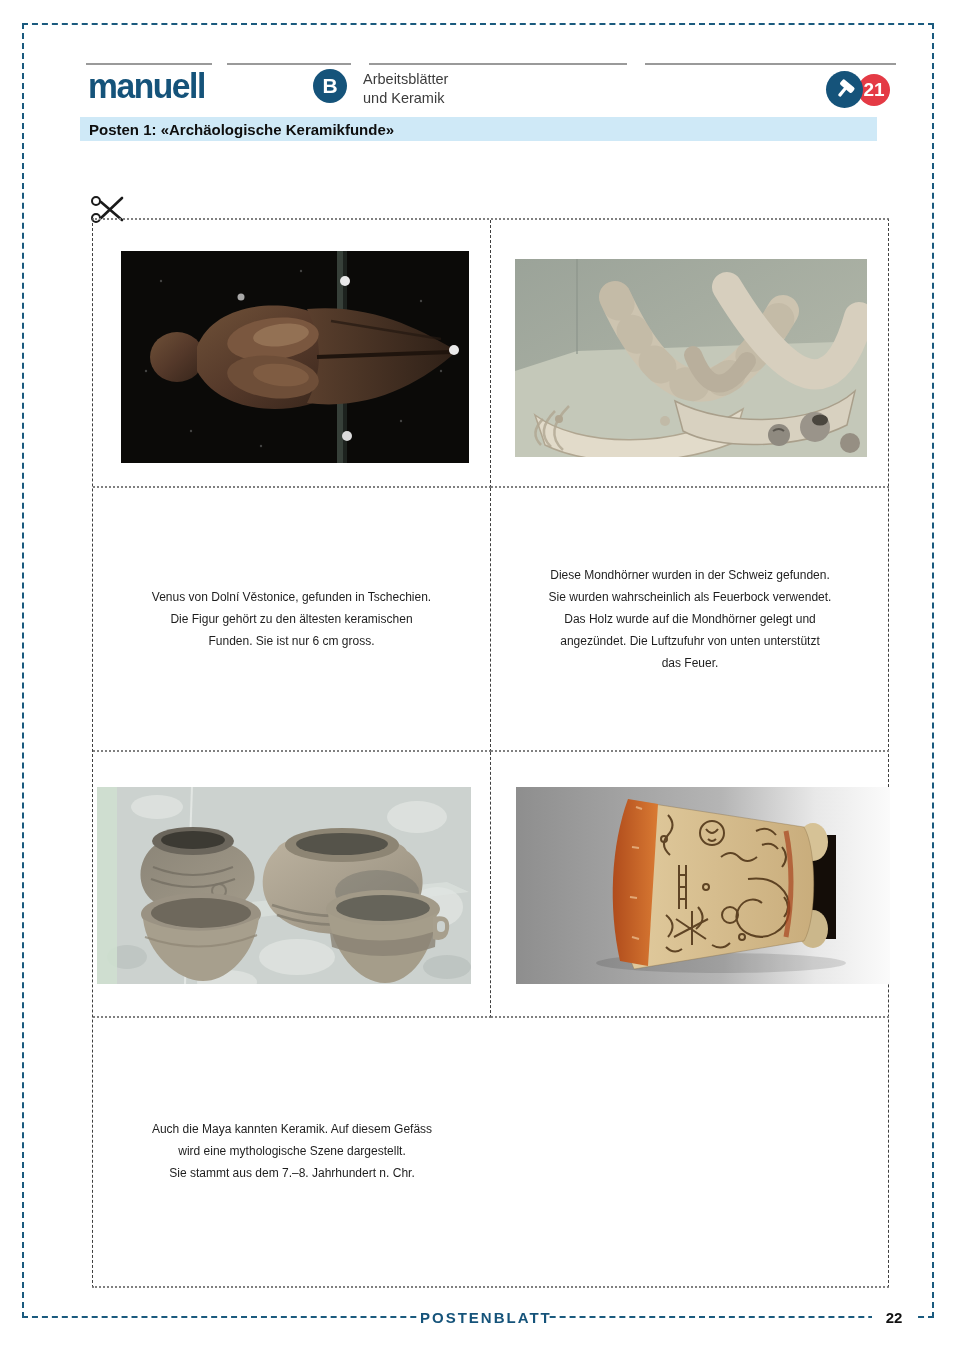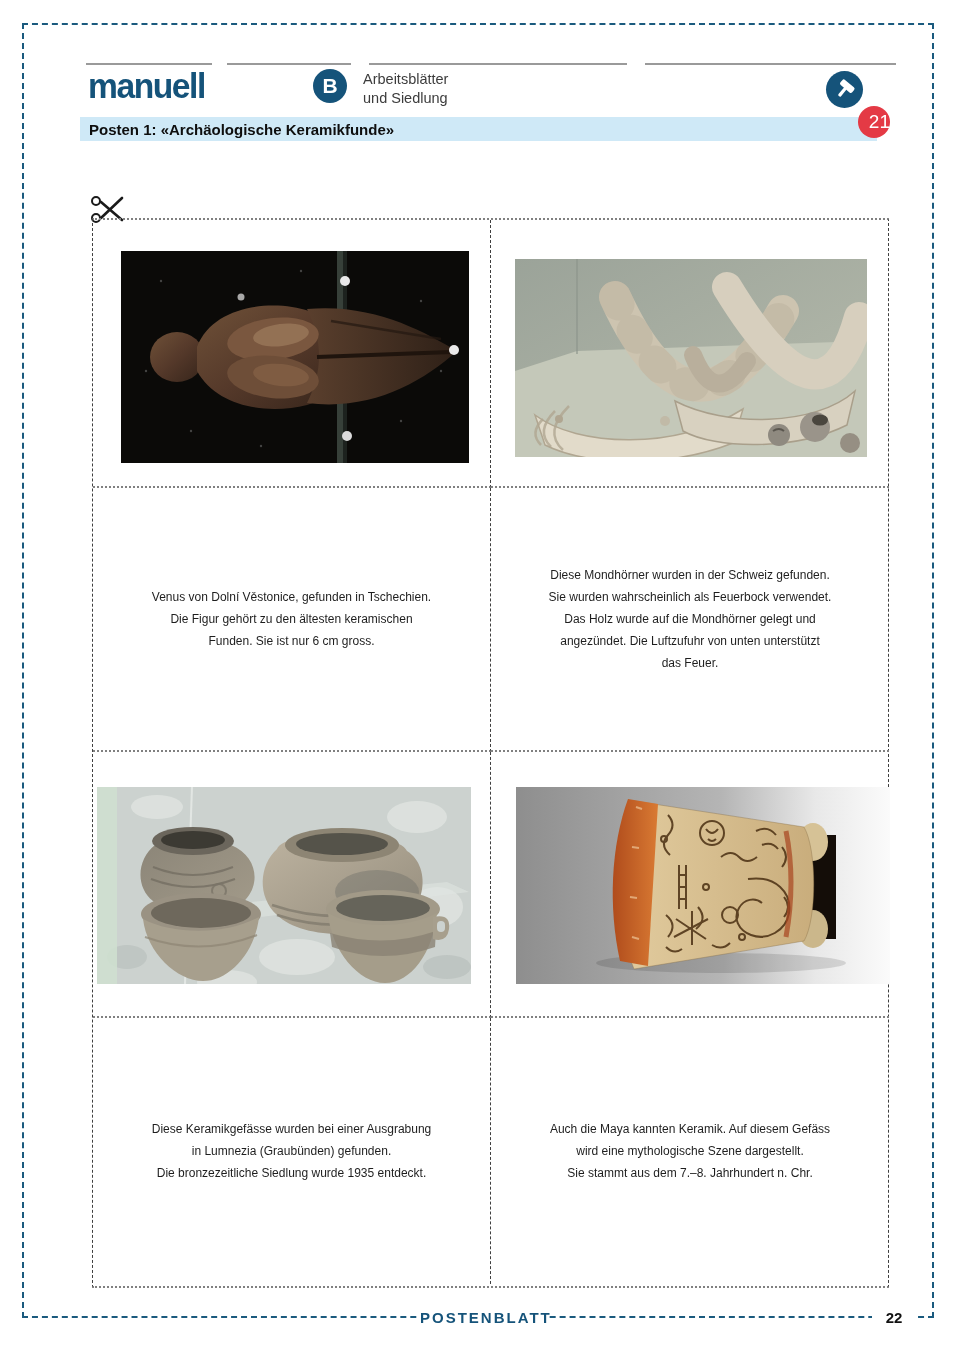--- a/index.html
+++ b/index.html
@@ -27,22 +27,22 @@
   .badge-b {
     position:absolute; left:313px; top:69px; width:34px; height:34px; border-radius:50%;
     background:#15537a; color:#fff; font-size:21px; font-weight:bold;
     display:flex; align-items:center; justify-content:center;
   }
   .series { position:absolute; left:363px; top:70px; font-size:14.5px; color:#3c3c3c; line-height:19px; }
 
   .logo21 { position:absolute; left:826px; top:71px; width:68px; height:38px; }
   .logo21 .red {
     position:absolute; left:32px; top:3px; width:32px; height:32px; border-radius:50%;
-    background:#e43a45; color:#fff; font-weight:normal; font-size:19px;
-    display:flex; align-items:center; justify-content:flex-end; z-index:1;margin-top:32px;
+    background:#e43a45; color:#fff; font-weight:bold; font-size:19px;
+    display:flex; align-items:center; justify-content:center; z-index:1;
   }
   .logo21 .teal {
     position:absolute; left:0; top:0; width:37px; height:37px; border-radius:50%;
     background:#15537a; z-index:2; display:flex; align-items:center; justify-content:center;
   }
 
   .titlebar {
     position:absolute; left:80px; top:117px; width:797px; height:24px;
     background:#cfe9f7; display:flex; align-items:center; padding-left:9px;
     font-size:15px; font-weight:bold; color:#0e0e0e;
@@ -90,21 +90,21 @@
   <div class="rule s3"></div>
   <div class="rule s4"></div>
 
   <div class="brand">manuell</div>
 
   <div class="badge-b">
     <span>B</span>
   </div>
   <div class="series">
     <div>Arbeitsblätter</div>
-    <div>und Siedlung</div>
+    <div>und Keramik</div>
   </div>
 
   <div class="logo21">
     <div class="red">
       <span>21</span>
     </div>
     <div class="teal">
       <svg width="23" height="23" viewBox="0 0 24 24">
         <g transform="rotate(40 12 12)">
           <rect x="4" y="4" width="16" height="7" rx="2" fill="#ffffff"></rect>
@@ -317,25 +317,20 @@
             <circle cx="148" cy="52" r="3"></circle>
               <circle cx="190" cy="100" r="3"></circle>
               <circle cx="226" cy="150" r="3"></circle>
             <path d="M266,60 q 8,10 0,20 M268,110 q 8,10 0,20"></path>
           </g>
           <path d="M270,44 q 10,50 0,106" stroke="#a8441f" stroke-width="5" fill="none" opacity=".7"></path>
         </svg>
       </div>
     </div>
 
-    <div class="cell c1 txt-cell">
-      <p>Diese Keramikgefässe wurden bei einer Ausgrabung
-in Lumnezia (Graubünden) gefunden.
-Die bronzezeitliche Siedlung wurde 1935 entdeckt.</p>
-    </div>
     <div class="cell txt-cell">
       <p>Auch die Maya kannten Keramik. Auf diesem Gefäss
 wird eine mythologische Szene dargestellt.
 Sie stammt aus dem 7.–8. Jahrhundert n. Chr.</p>
     </div>
 
   </div>
 
   <div class="foot-label foot-center">POSTENBLATT</div>
   <div class="foot-label foot-page">22</div>

